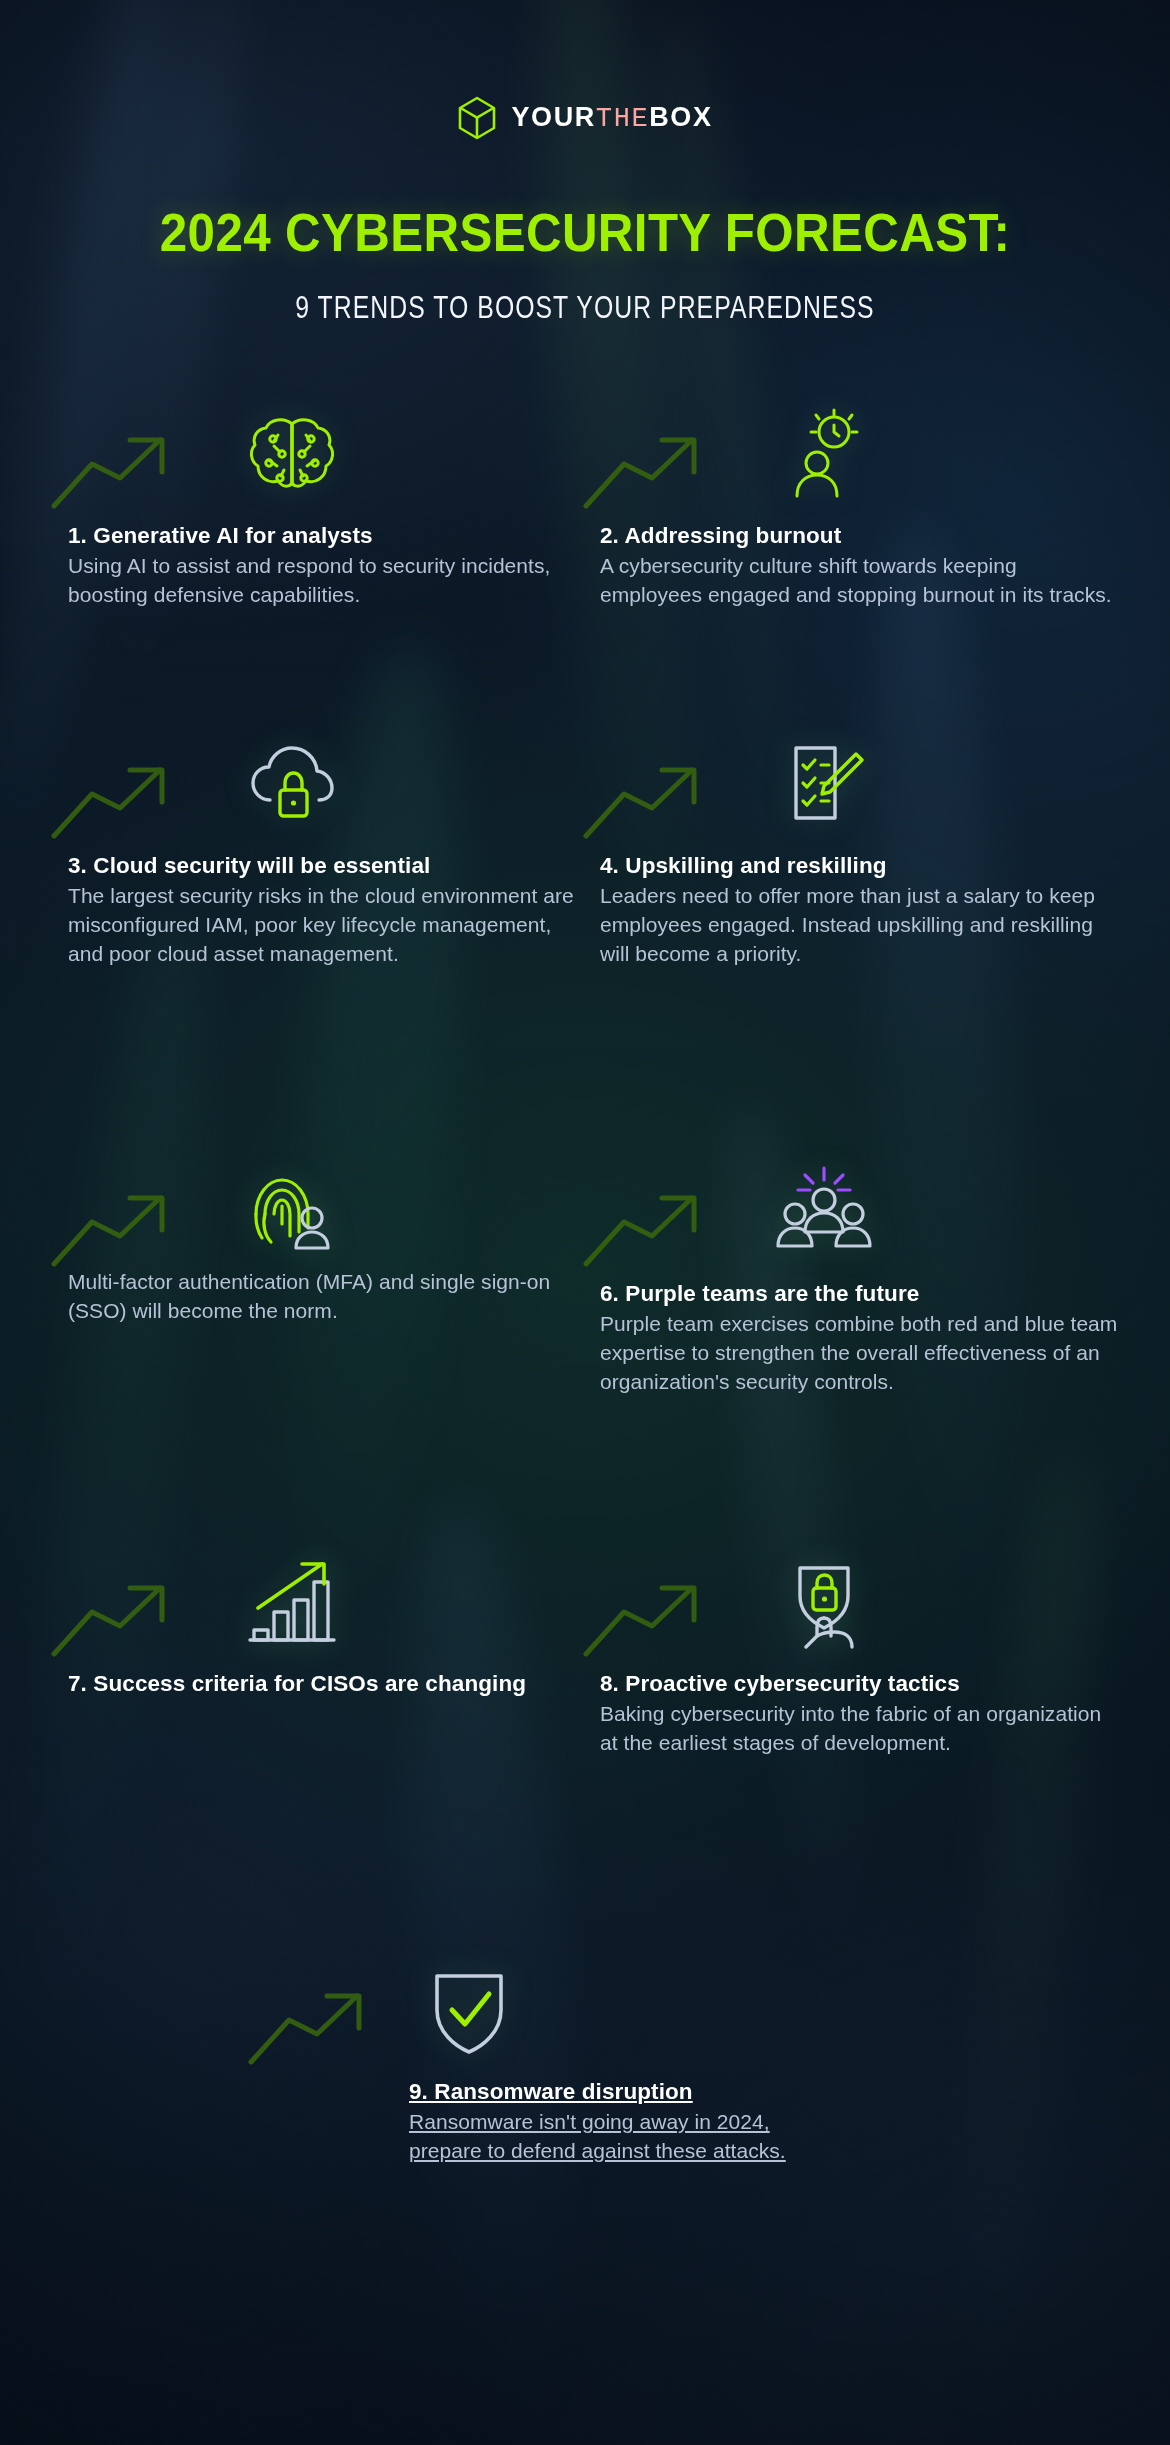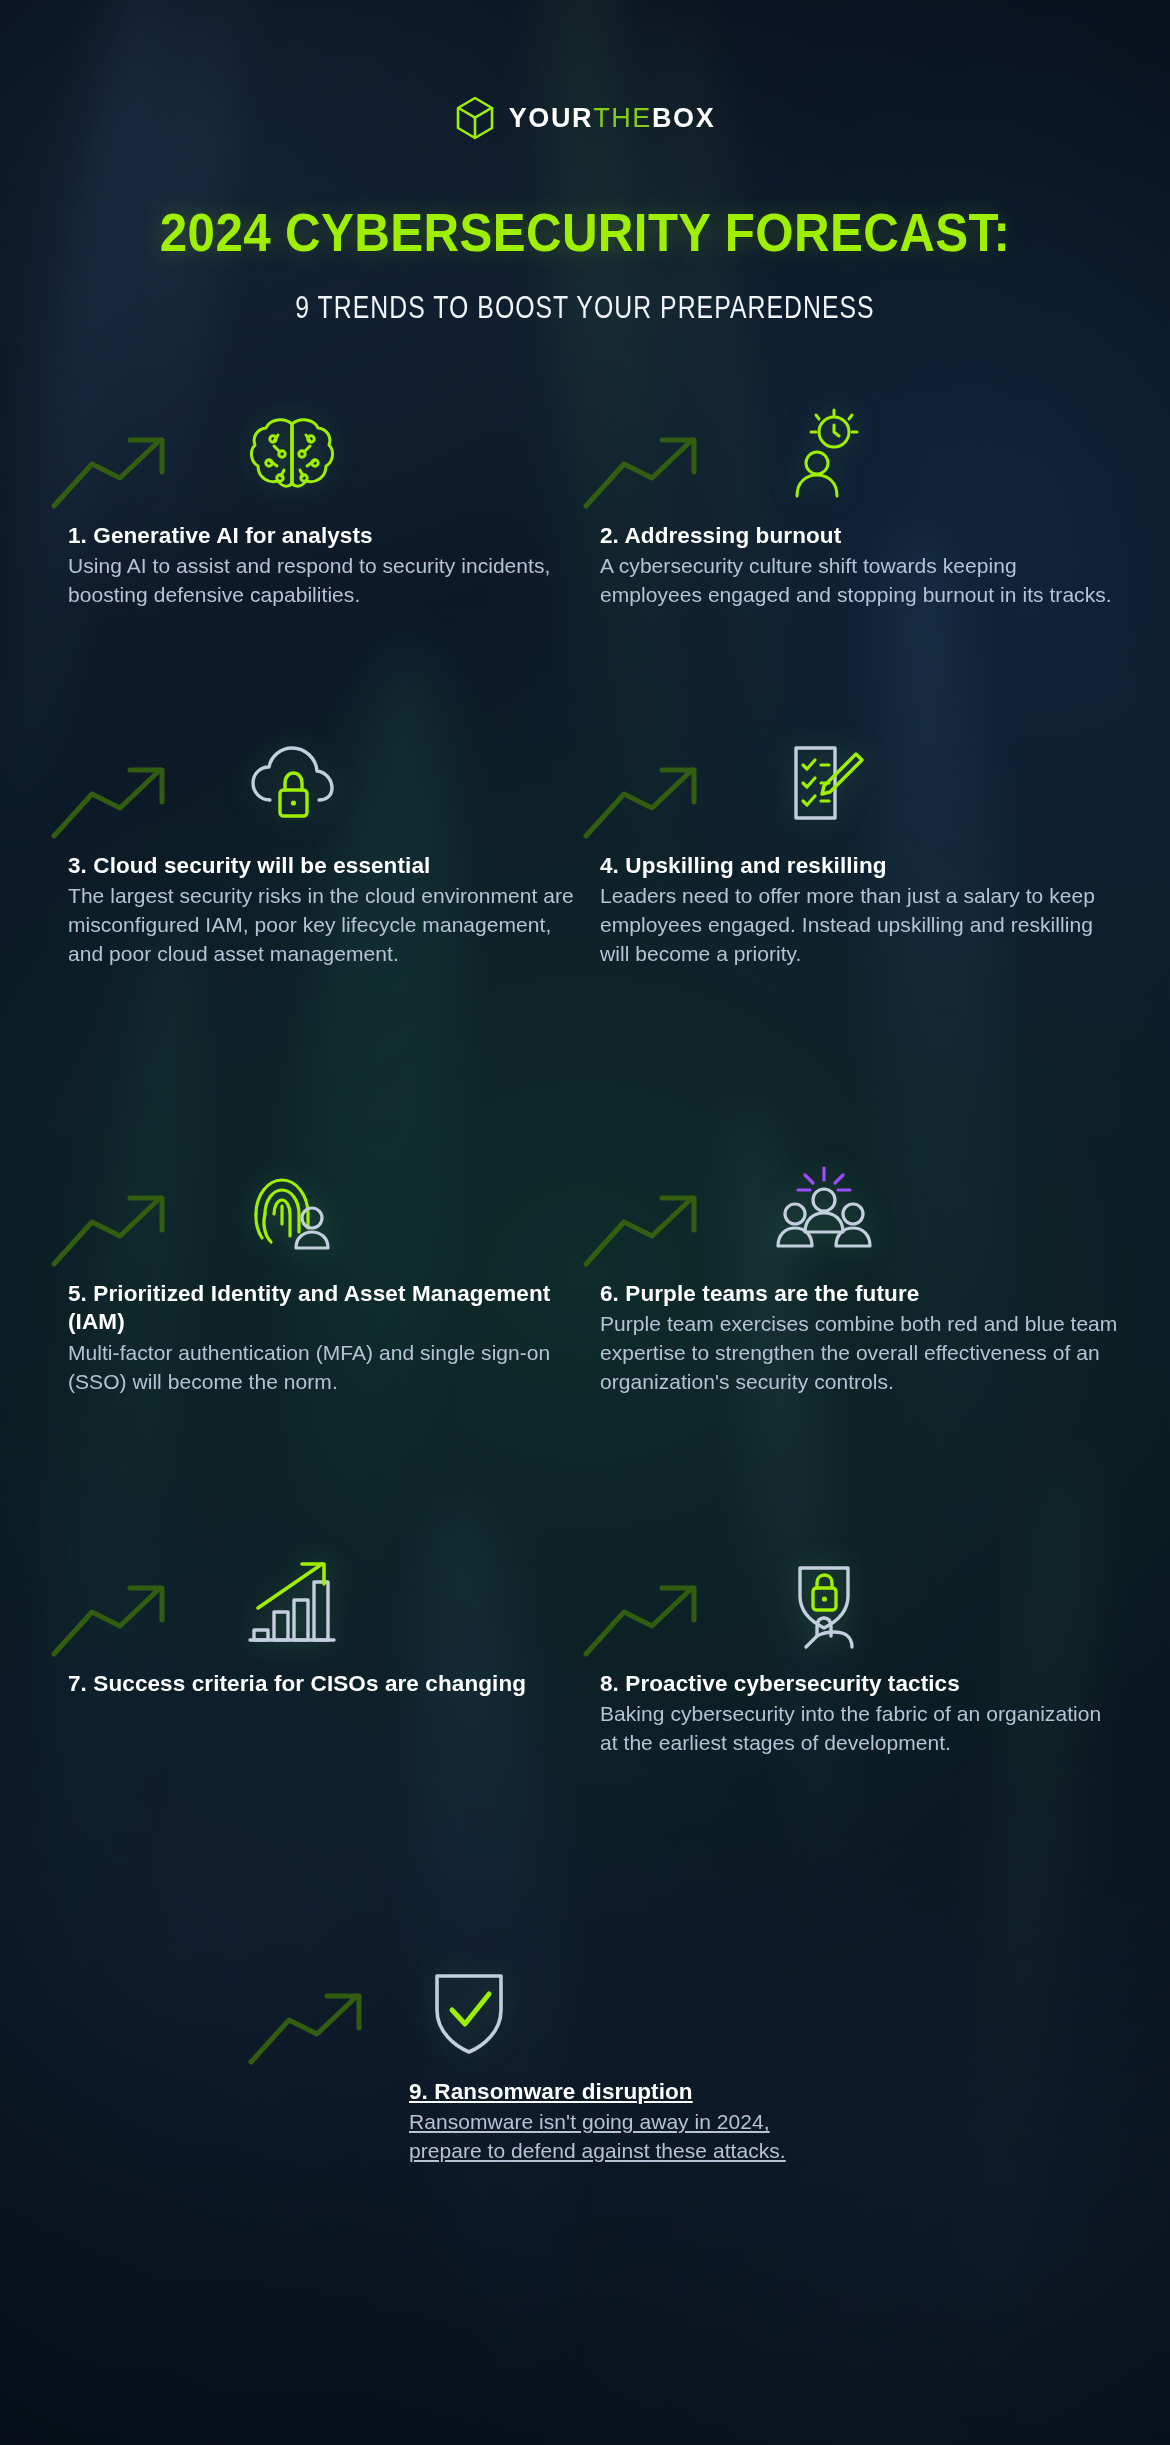--- a/index.html
+++ b/index.html
@@ -46,21 +46,21 @@
   #page { position:relative; width:1170px; height:2445px; }
 
   
   .logo-row {
     position:absolute; top:96px; left:0; width:100%;
     display:flex; align-items:center; justify-content:center; gap:14px;
   }
   .logo-cube { width:40px; height:44px; display:block; }
   .logo-text { font-size:27px; letter-spacing:1.6px; line-height:1; white-space:nowrap; }
   .logo-text .b { font-weight:700; color:#ffffff; }
-  .logo-text .t { font-weight:300; color:#84cc16; }
+  .logo-text .t { font-weight:300; color:#fca5a5;font-family:Liberation Mono, monospace; }
 
   .title {
     position:absolute; top:202px; left:0; width:100%;
     text-align:center;
     font-size:53px; font-weight:700; letter-spacing:.4px;
     color:#9fef00;
     transform:scaleX(.93); transform-origin:center;
     text-shadow:0 0 24px rgba(159,239,0,.25);
   }
   .subtitle {
@@ -254,21 +254,20 @@
               <path d="M25 52 A17 24 0 0 0 31 80"></path>
               <path d="M34 52 A8 14 0 0 1 50 52 L50 74"></path>
               <path d="M42 44 L42 62"></path>
             </g>
             <g fill="none" stroke="#C3CEDE" stroke-width="3.2" stroke-linecap="round" stroke-linejoin="round">
               <circle cx="72" cy="56" r="10"></circle>
               <path d="M56 86 C56 76, 63 70, 72 70 C81 70, 88 76, 88 86 Z"></path>
             </g>
           </svg>
         </div>
-        <div class="t-title">5. Prioritized Identity and Asset Management (IAM)</div>
         <div class="t-body">Multi-factor authentication (MFA) and single sign-on (SSO) will become the norm.</div>
       </div>
 
       <div class="cell right" style="top:78px;">
         <div class="icon-wrap">
           <svg class="bgarrow" viewBox="0 0 150 92">
             <path d="M6 86 L44 44 L72 58 L112 20" fill="none" stroke="#35610f" stroke-width="5" stroke-linejoin="round" stroke-linecap="round"></path>
             <path d="M82 20 L114 20 L114 52" fill="none" stroke="#35610f" stroke-width="5" stroke-linejoin="round" stroke-linecap="round"></path>
           </svg>
           <svg class="trend-icon" viewBox="0 0 104 104">

